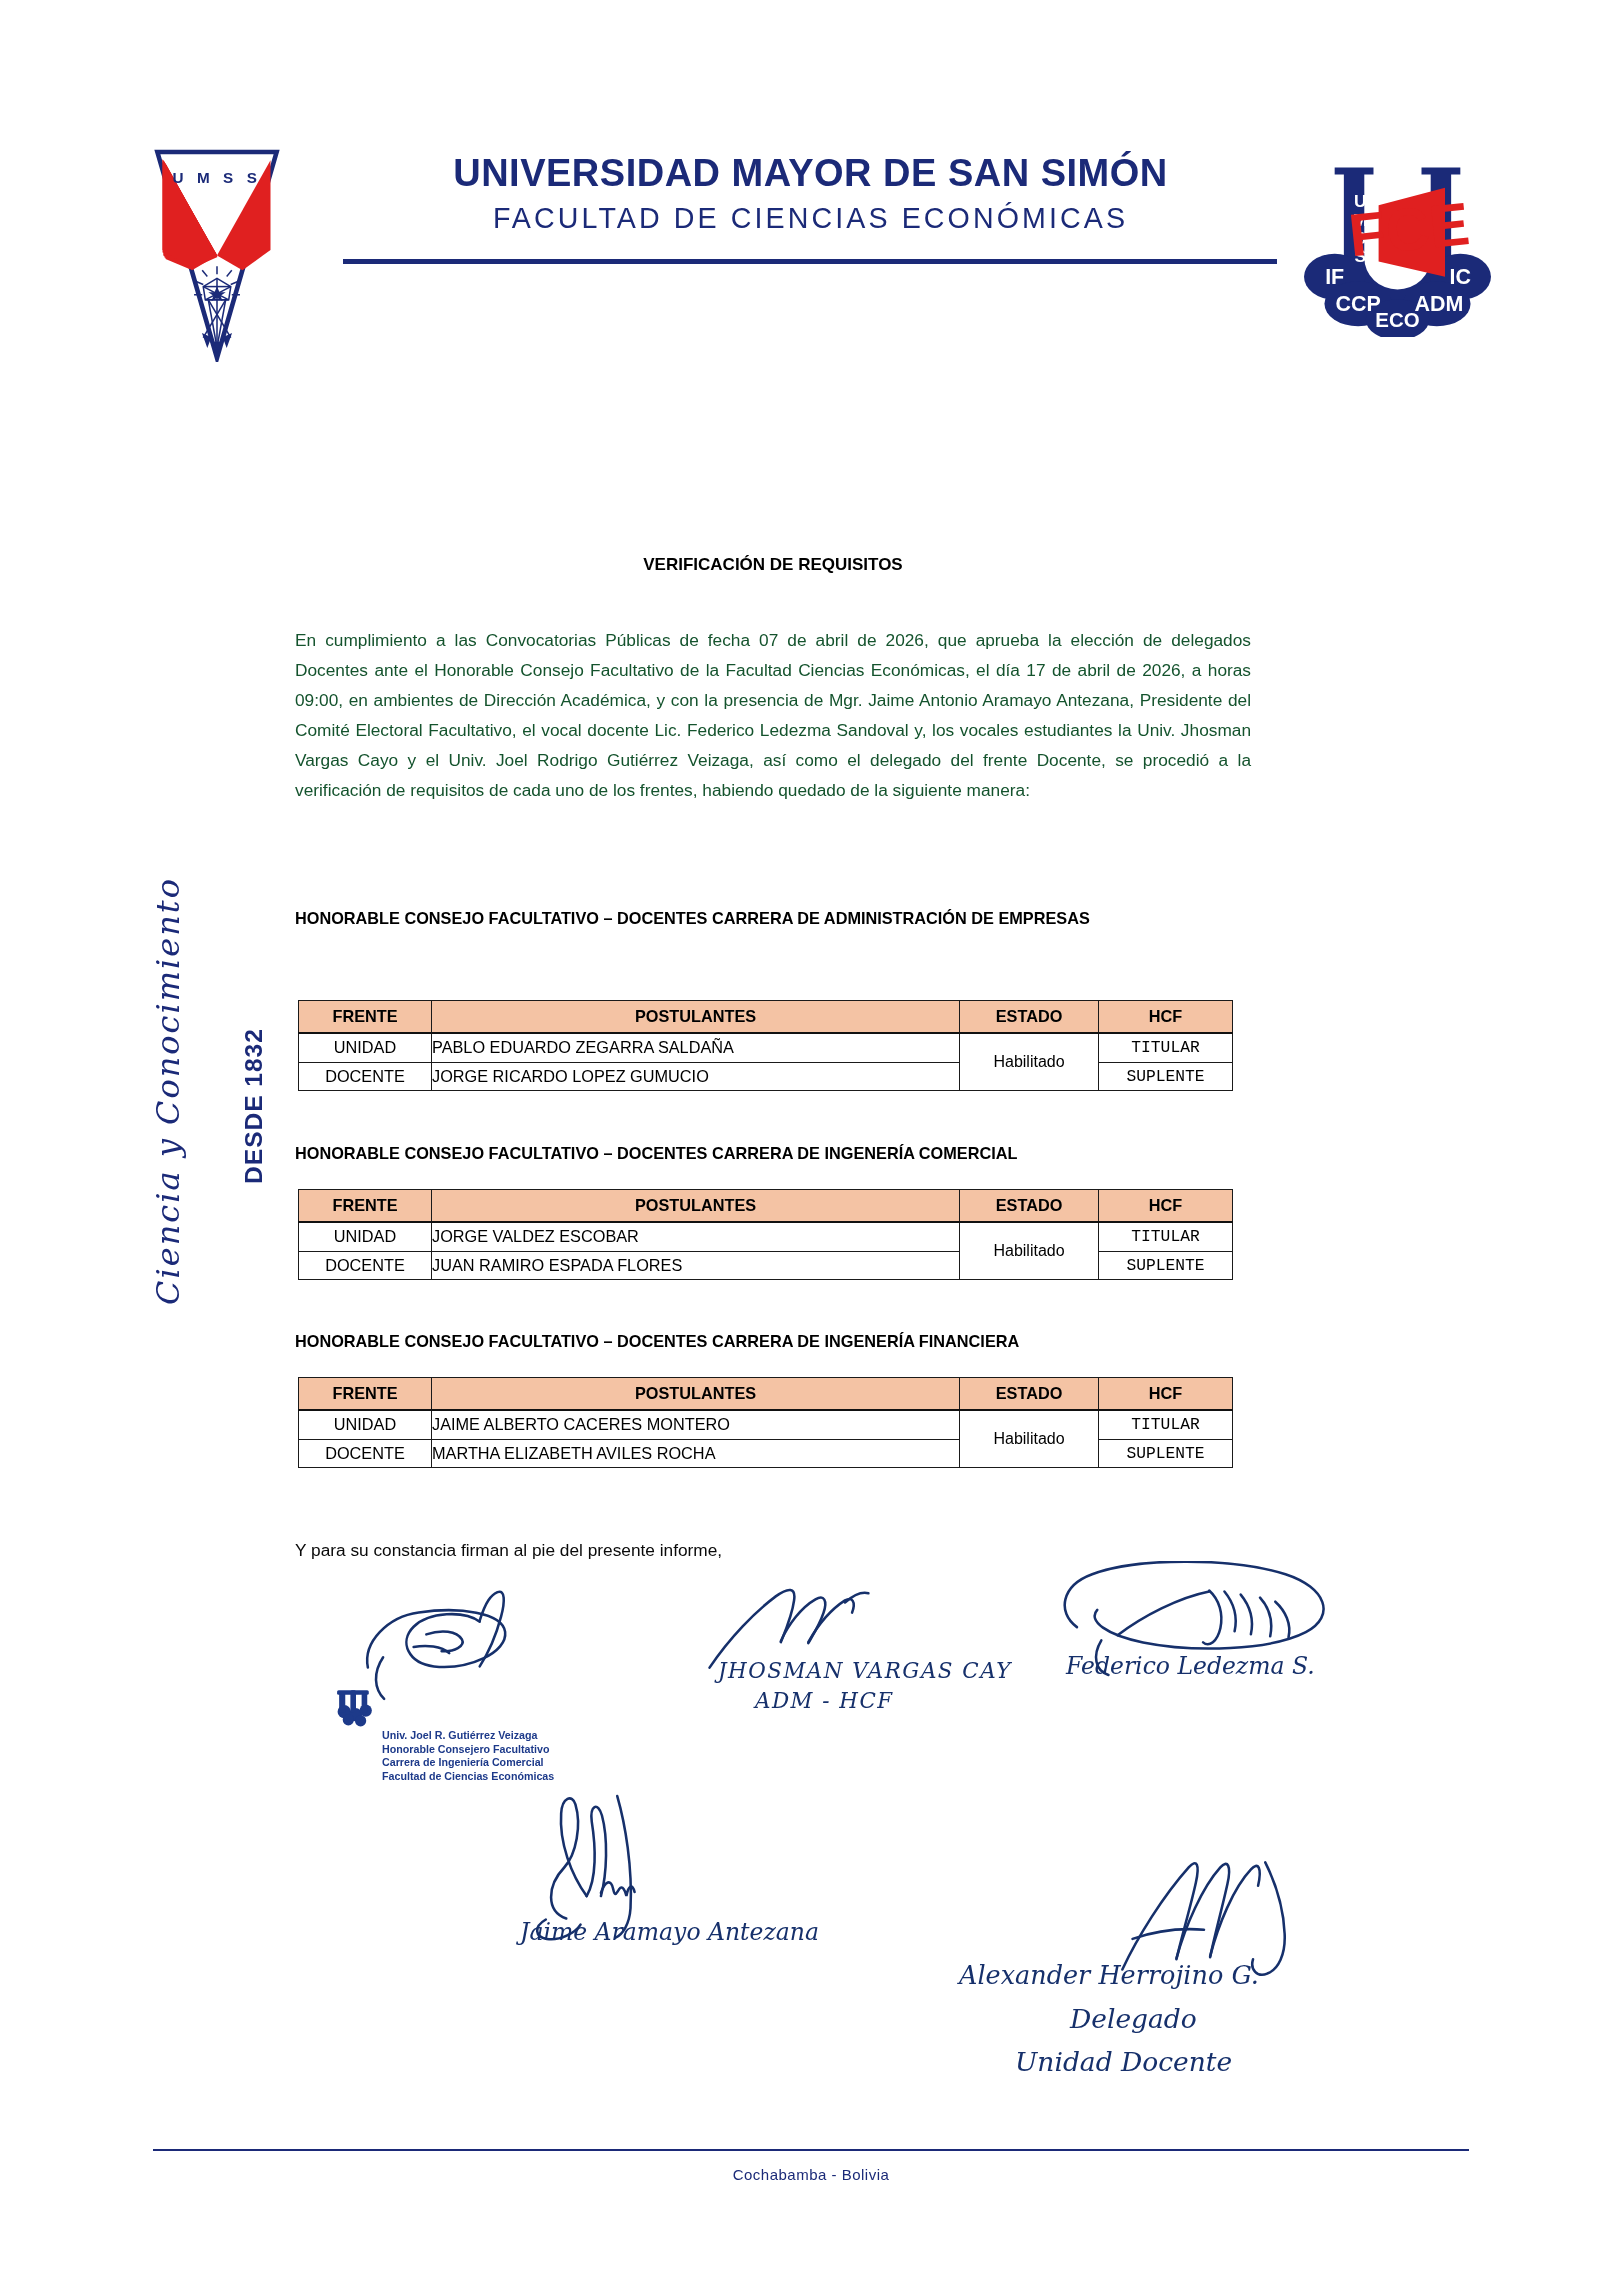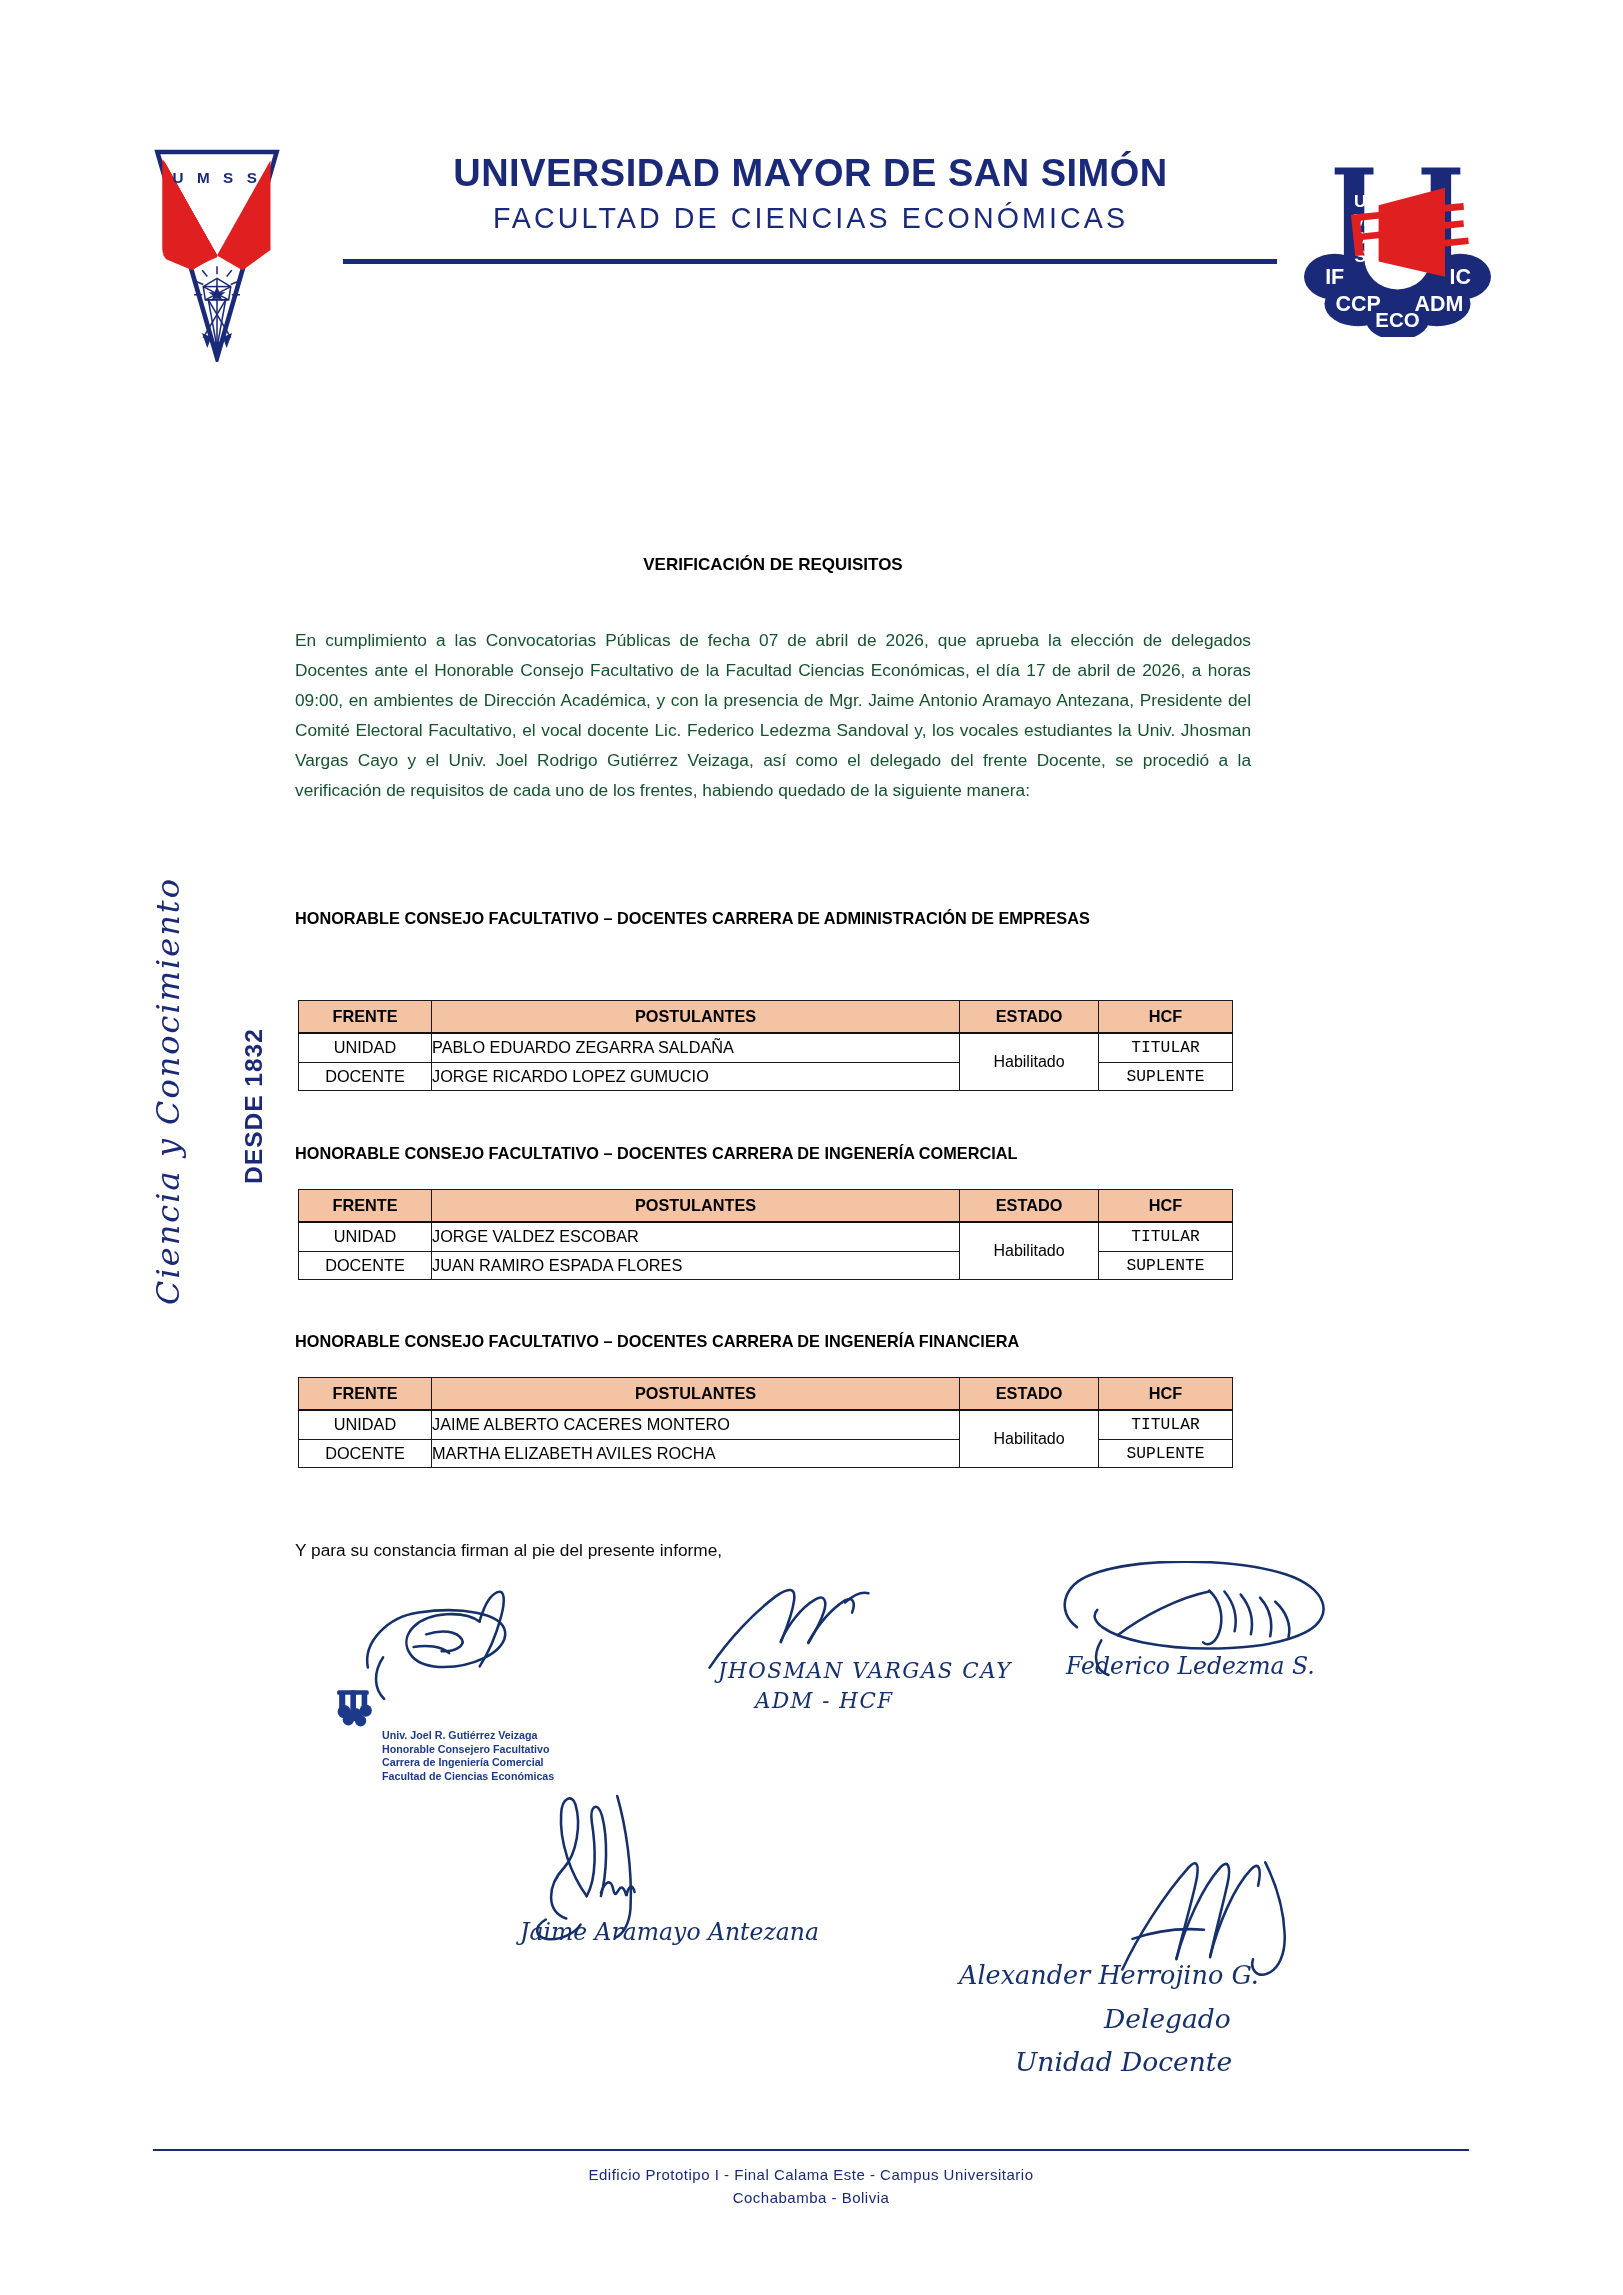--- a/index.html
+++ b/index.html
@@ -518,24 +518,23 @@
                  C254,116 236,176 226,220"></path>
         <path d="M226,218 C244,154 276,80 312,40 C326,24 334,36 326,72
                  C316,118 300,176 292,216"></path>
         <path d="M292,214 C308,152 338,80 372,44 C386,28 394,40 386,76"></path>
         <path d="M400,30 C420,70 436,122 438,170 C440,210 426,240 404,248
                  C384,256 370,240 376,220"></path>
         <path d="M140,180 C180,166 230,158 280,162"></path>
       </g>
     </svg>
     <div class="sig-hand" style="position:absolute; left:959px; top:399px; font-size:25.5px;">Alexander Herrojino G.</div>
-    <div class="sig-hand" style="position:absolute; left:1104px; top:442px; font-size:26.5px;">Delegado</div>
+    <div class="sig-hand" style="position:absolute; left:1070px; top:442px; font-size:26.5px;">Delegado</div>
     <div class="sig-hand" style="position:absolute; left:1015px; top:485px; font-size:26.5px;">Unidad Docente</div>
   </div>
 
   <div id="footer-rule"></div>
   <div id="footer">
-    <div class="footer-line-2">Edificio Prototipo I - Final Calama Este - Campus Universitario</div>
     <div class="footer-line-3">Cochabamba - Bolivia</div>
   </div>
 
 </div>
 
 
 </body></html>

